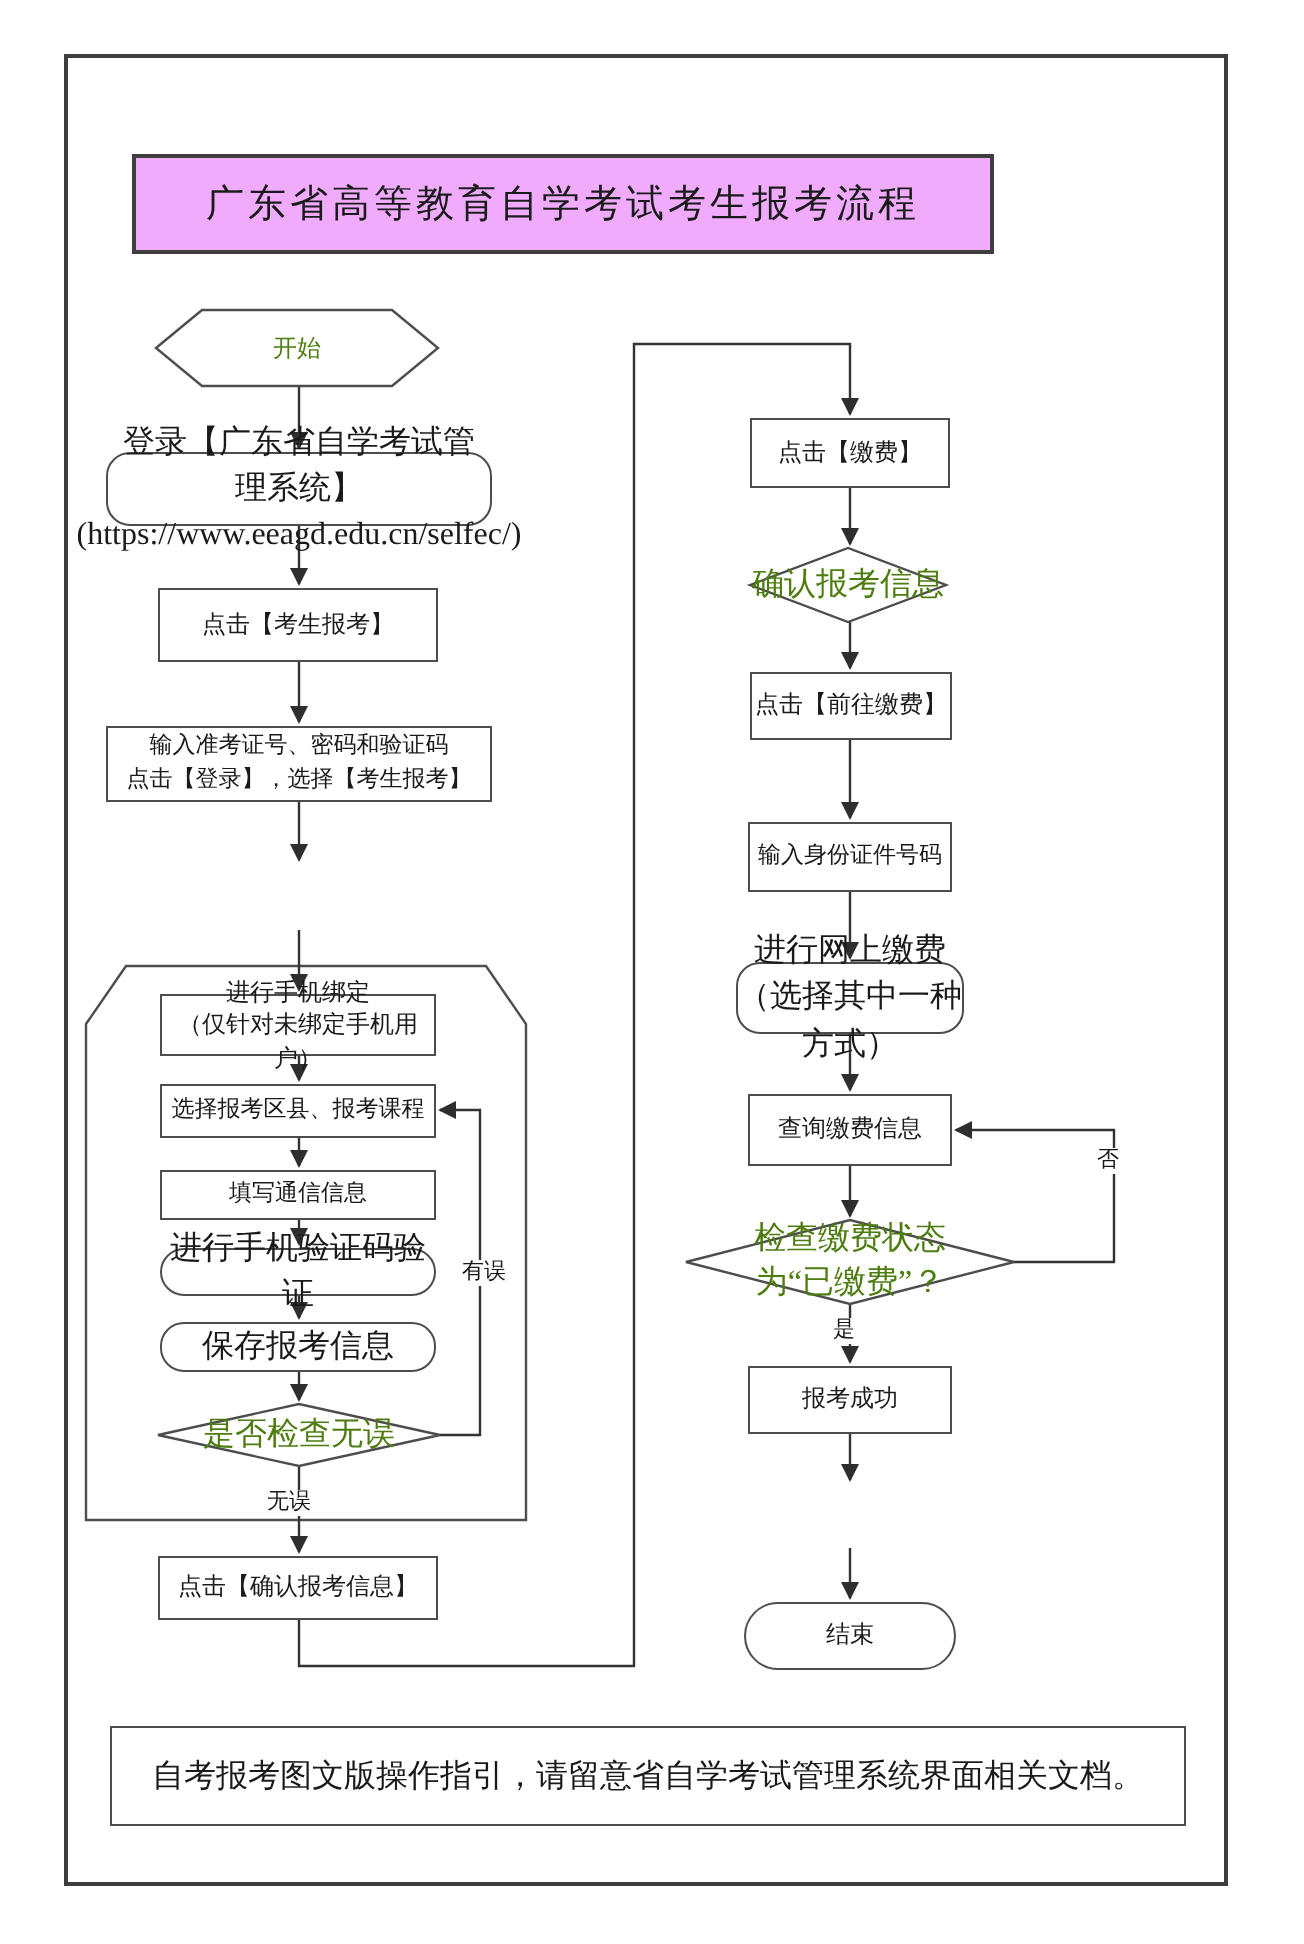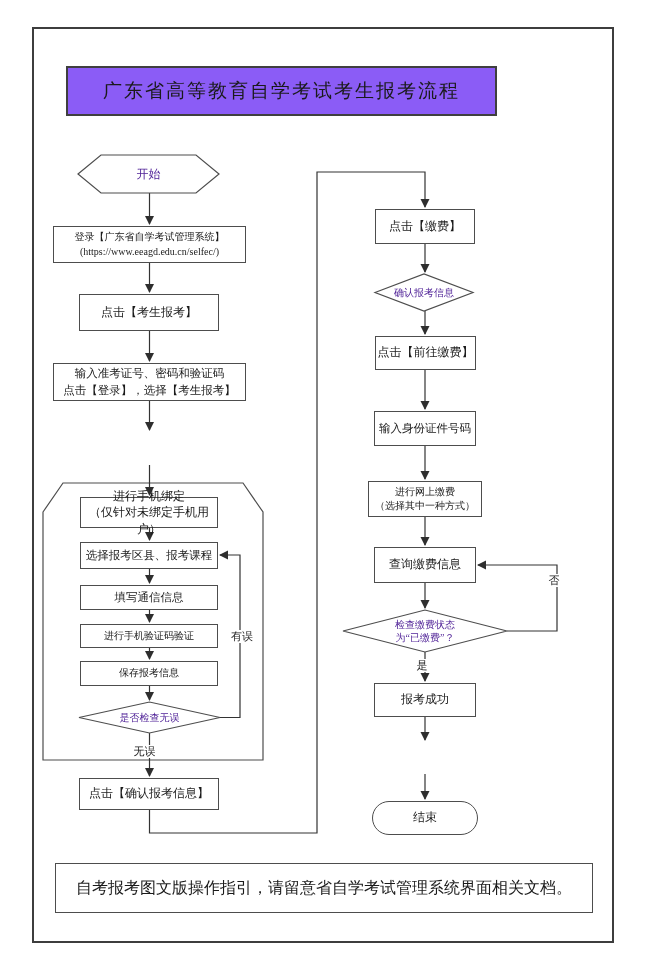--- a/index.html
+++ b/index.html
@@ -13,37 +13,37 @@
   }
   .layer{position:absolute;left:0;top:0;width:652px;height:972px;}
   .node{
     position:absolute;box-sizing:border-box;background:#ffffff;border:1px solid #4d4d4d;
     display:flex;flex-direction:column;align-items:center;justify-content:center;
     text-align:center;line-height:1.45;color:#1a1a1a;
   }
   .ghost{
     position:absolute;box-sizing:border-box;background:transparent;border:none;
     display:flex;flex-direction:column;align-items:center;justify-content:center;
-    text-align:right;line-height:1.35;color:#4c1d95;
+    text-align:right;line-height:1.35;color:#4d7c0f;
   }
   .titlebox{
-    position:absolute;left:66px;top:66px;width:431px;height:50px;box-sizing:border-box;
+    position:absolute;left:66px;top:77px;width:431px;height:50px;box-sizing:border-box;
     border:2px solid #3f3f3f;display:flex;align-items:center;justify-content:center;
-    font-size:19px;letter-spacing:2px;background:#8b5cf6;
+    font-size:19px;letter-spacing:2px;background:#f0abfc;
   }
   .notebox{
     position:absolute;left:55px;top:863px;width:538px;height:50px;box-sizing:border-box;
     border:1px solid #4d4d4d;display:flex;align-items:center;justify-content:center;
     font-size:16px;background:#ffffff;
   }
   .lbl{
     position:absolute;background:#ffffff;font-size:11px;line-height:1.2;
     text-align:center;color:#1a1a1a;padding:0 1px;
   }
-  .f10{font-size:12px;} .f11{font-size:10px;} .f115{font-size:11.5px;} .f12{font-size:12px;}
+  .f10{font-size:12px;} .f11{font-size:16px;border-radius:12px;} .f115{font-size:11.5px;} .f12{font-size:12px;}
 </style>
 </head>
 <body>
 
 <div class="page">
 
   <svg class="layer" viewBox="0 0 652 972">
     <defs>
       <marker id="ah" markerUnits="userSpaceOnUse" markerWidth="10" markerHeight="10" refX="8" refY="4.5" orient="auto">
         <path d="M0,0 L9,4.5 L0,9 Z" fill="#2e2e2e"></path>

